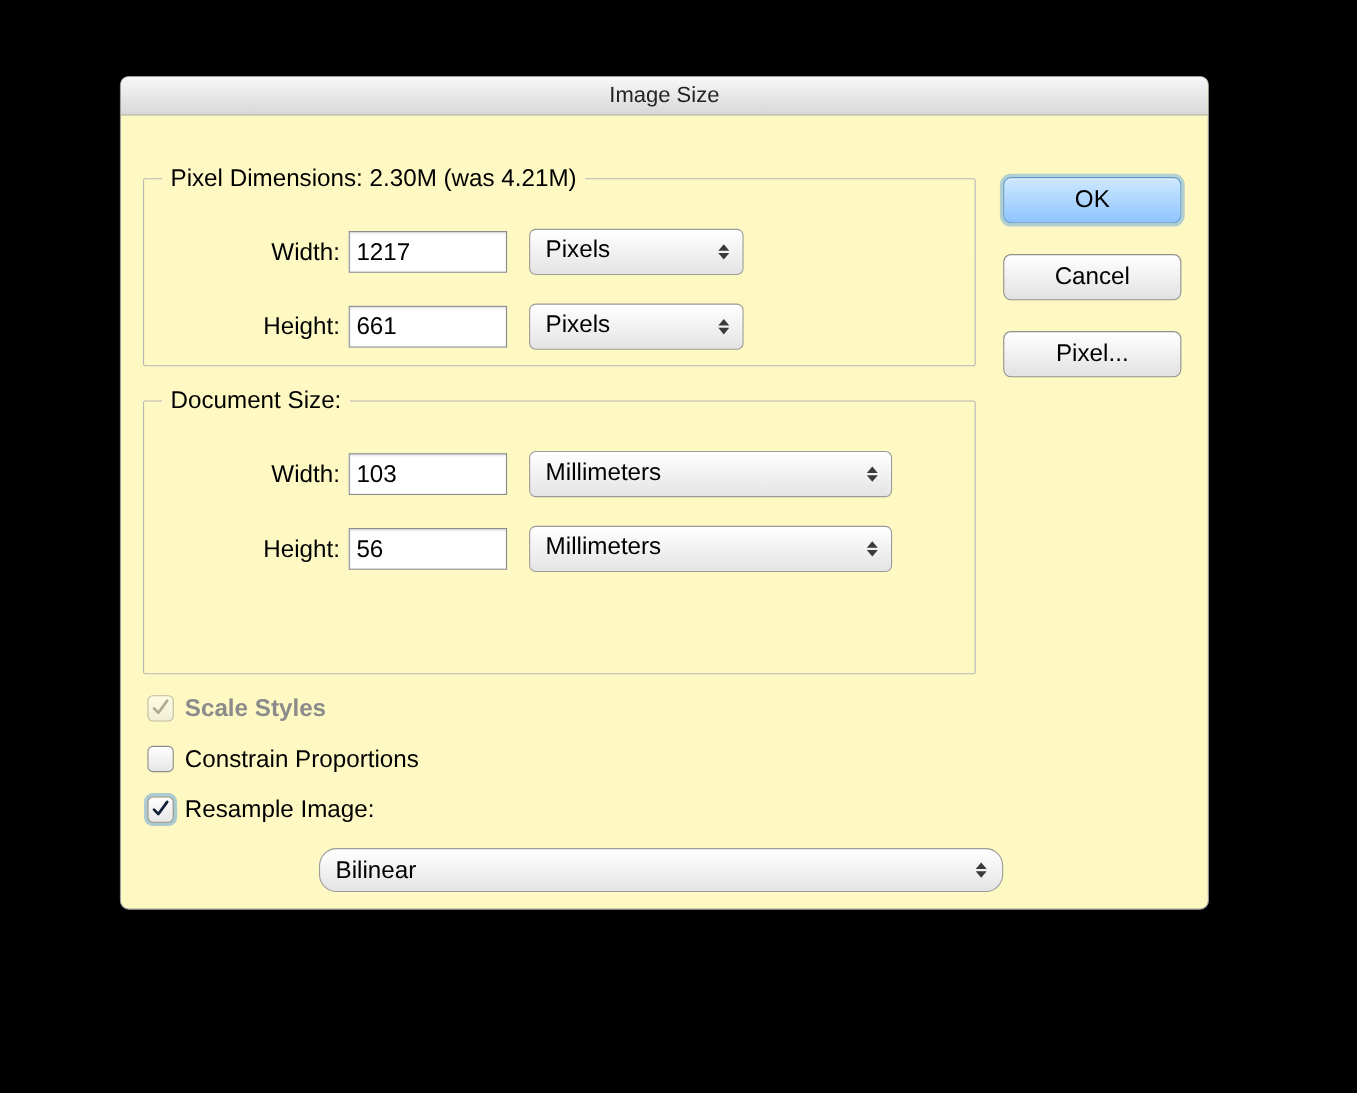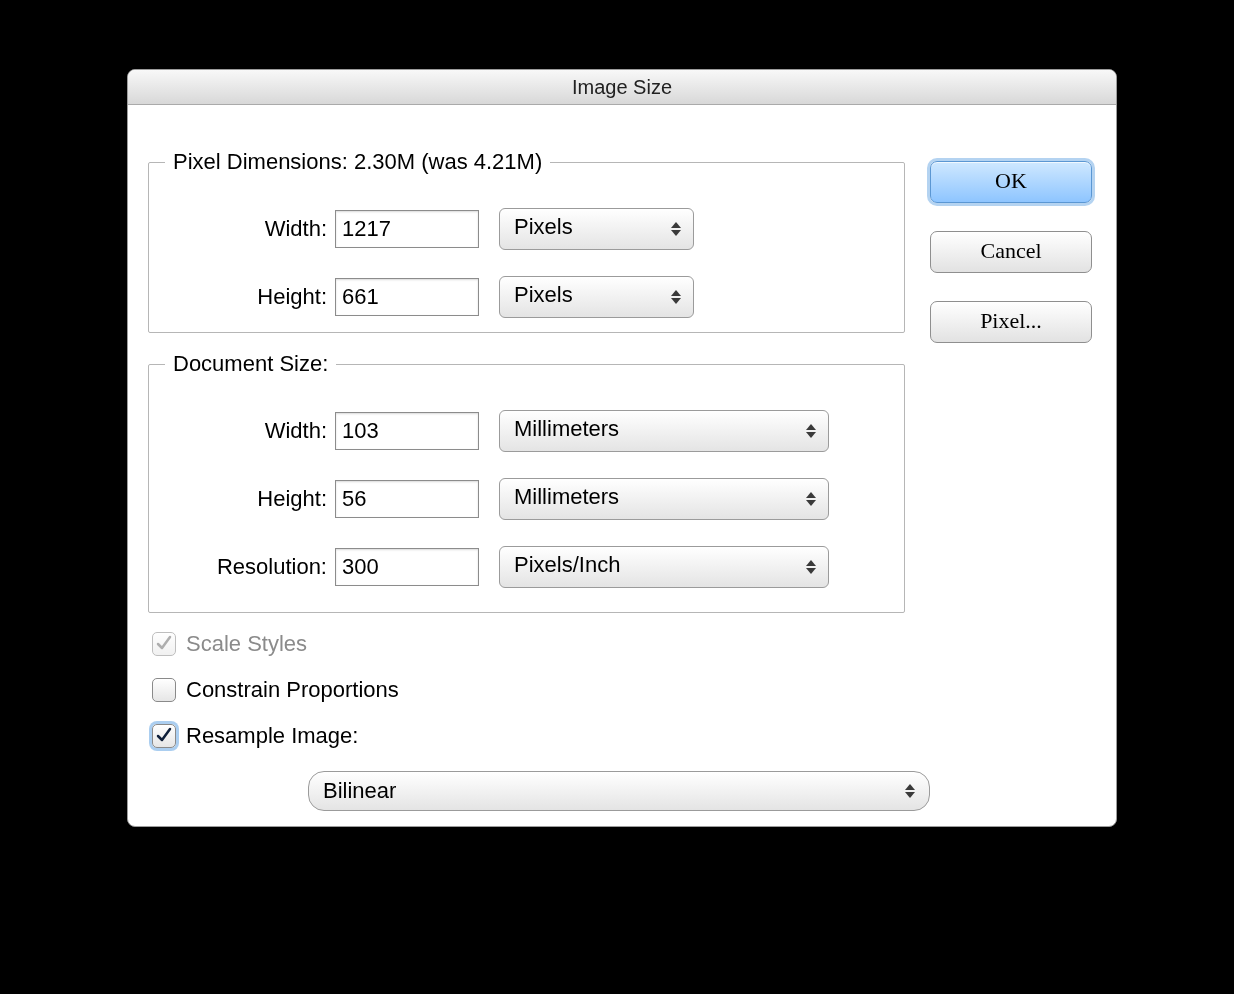--- a/index.html
+++ b/index.html
@@ -5,23 +5,23 @@
   html, body {
     margin: 0; padding: 0;
     width: 1234px; height: 994px;
     background: #000;
     font-family: "Lucida Grande", "Helvetica Neue", Arial, sans-serif;
     font-size: 22px;
     color: #000;
   }
   .window {
     position: absolute;
-    left: 127px; top: 69px;
+    left: 109px; top: 69px;
     width: 988px; height: 756px;
-    background: #ffffff;
+    background: #fef9c3;
     border: 1px solid #9c9c9c;
     border-radius: 8px;
     box-shadow: 0 25px 60px rgba(0,0,0,0.6);
     overflow: hidden;
   }
   .titlebar {
     height: 34px;
     background: linear-gradient(#f8f8f8, #d8d8d8);
     border-bottom: 1px solid #aaa;
     display: flex; align-items: center; justify-content: center;
@@ -116,21 +116,20 @@
     display: block;
     width: 160px; height: 40px;
     border: 1px solid #8f8f8f;
     border-radius: 7px;
     background: linear-gradient(#ffffff, #e2e2e2);
     font-size: 22px;
     text-align: center;
     line-height: 38px;
     margin-bottom: 28px;
     box-shadow: 0 1px 0 rgba(255,255,255,0.7) inset;
-    font-family: Liberation Serif, serif;
   }
   .btn.default {
     background: linear-gradient(#cfe8ff, #8ec5ff);
     border-color: #5b97d3;
     box-shadow: 0 0 0 3px rgba(88,158,225,0.45), 0 1px 0 rgba(255,255,255,0.7) inset;
   }
   .btn.auto { margin-top: 10px; }
 
   
   .check-row {
@@ -231,40 +230,29 @@
         <div class="lbl">Height:</div>
         <input class="txt" value="56" style="">
         <div class="select md">
           <span>Millimeters</span>
           <span class="caret">
             <span class="caret-up"></span>
               <span class="caret-down"></span>
           </span>
         </div>
       </div>
-      <div class="row" style="top:168px;">
-        <div class="lbl">Resolution:</div>
-        <input class="txt" value="300" style="">
-        <div class="select md">
-          <span>Pixels/Inch</span>
-          <span class="caret">
-            <span class="caret-up"></span>
-              <span class="caret-down"></span>
-          </span>
-        </div>
-      </div>
     </fieldset>
 
     <div class="side-buttons">
       <div class="btn default">OK</div>
       <div class="btn">Cancel</div>
       <div class="btn auto">Pixel...</div>
     </div>
 
-    <div class="check-row" style="top:526px;">
+    <div class="check-row" style="top:526px;font-weight:bold;">
       <div class="cb checked disabled">
         <svg width="18" height="18" viewBox="0 0 18 18">
           <path d="M3 10 L7 14 L15 3" stroke="#6d6d6d" stroke-width="2.5" fill="none" stroke-linecap="round" stroke-linejoin="round"></path>
         </svg>
       </div>
       <span class="check-label disabled">Scale Styles</span>
     </div>
 
     <div class="check-row" style="top:572px;">
       <div class="cb"></div>

